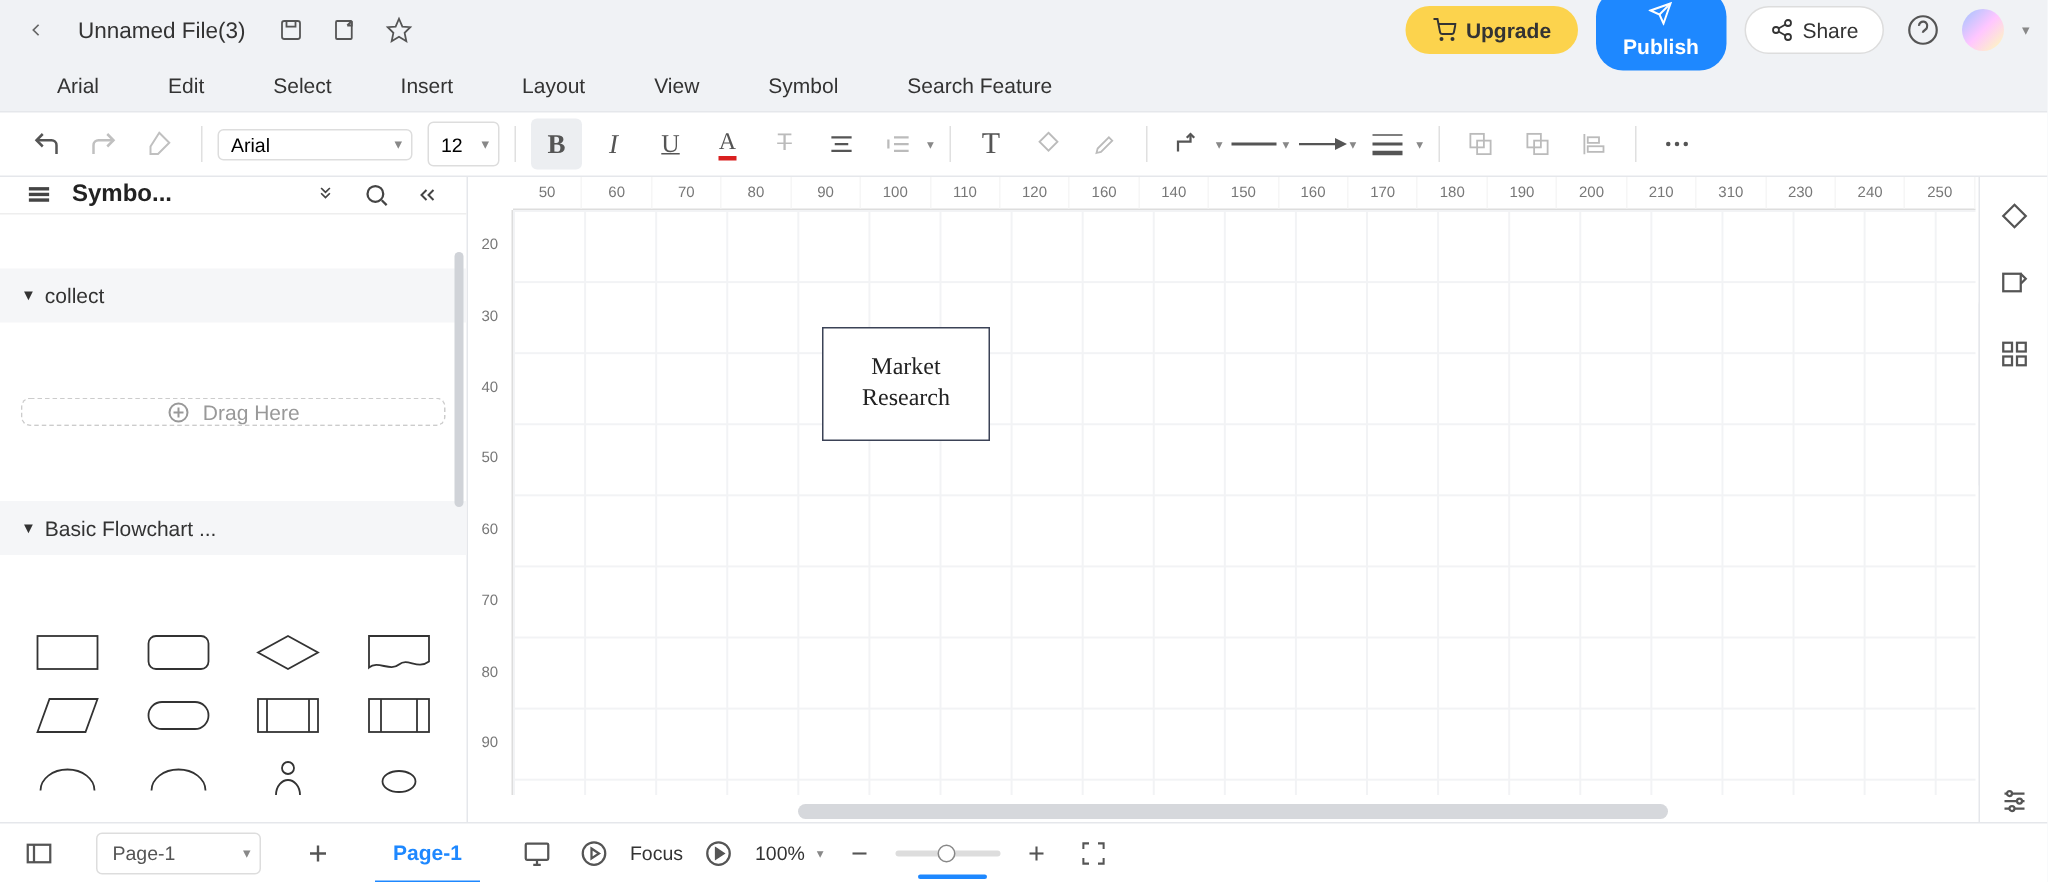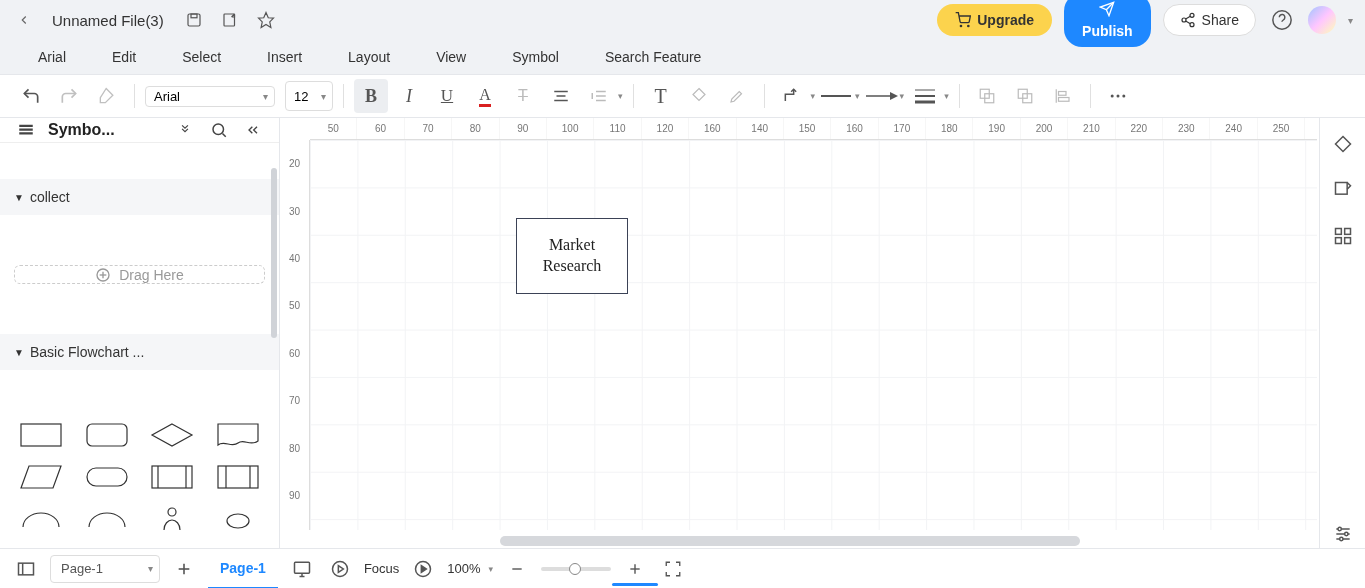--- a/index.html
+++ b/index.html
@@ -26,21 +26,21 @@
 .tool-btn.active{background:#eceef1;}
 .tool-btn.disabled{color:#c0c0c0;cursor:default;}
 .tool-sep{width:1px;height:24px;background:#e0e0e0;margin:0 6px;}
 .font-select{height:21px;border:1px solid #ddd;border-radius:4px;padding:0 22px 0 8px;font-size:13px;background:#fff;display:flex;align-items:center;position:relative;cursor:pointer;min-width:130px;}
 .font-select .caret,.size-select .caret{position:absolute;right:6px;font-size:10px;color:#888;}
 .size-select{height:30px;border:1px solid #ddd;border-radius:4px;padding:0 20px 0 8px;font-size:13px;background:#fff;display:flex;align-items:center;position:relative;cursor:pointer;min-width:48px;margin-left:6px;}
 .dropdown-caret{font-size:9px;color:#888;margin-left:-2px;}
 .line-preview{width:30px;height:2px;background:#555;display:inline-block;}
 
 .main-area{position:absolute;top:118px;bottom:40px;left:0;right:0;display:flex;}
-.left-panel{width:280px;background:#fff;border-right:1px solid #e5e7eb;display:flex;flex-direction:column;position:relative;gap:36px;}
+.left-panel{width:312px;background:#fff;border-right:1px solid #e5e7eb;display:flex;flex-direction:column;position:relative;gap:36px;}
 .panel-header{height:50px;display:flex;align-items:center;padding:0 14px;gap:10px;border-bottom:1px solid #eee;}
 .panel-title{font-weight:700;font-size:16px;color:#222;flex:1;white-space:nowrap;overflow:hidden;text-overflow:ellipsis;}
 .panel-hicon{width:24px;height:24px;display:flex;align-items:center;justify-content:center;color:#444;cursor:pointer;}
 .panel-section-header{display:flex;align-items:center;padding:10px 14px;background:#f5f6f8;font-size:14px;color:#333;cursor:pointer;gap:6px;}
 .drag-area{margin:14px;border:1px dashed #ccc;border-radius:6px;height:72px;display:flex;align-items:center;justify-content:center;color:#999;gap:8px;font-size:14px;}
 .shapes-grid{display:grid;grid-template-columns:repeat(4,1fr);gap:8px;padding:12px;}
 .shape-cell{height:34px;display:flex;align-items:center;justify-content:center;cursor:pointer;}
 .shape-cell svg{stroke:#333;fill:none;stroke-width:1.2;}
 .panel-scrollbar{position:absolute;right:2px;top:50px;width:6px;height:170px;background:#d0d3d8;border-radius:3px;}
 
@@ -51,21 +51,21 @@
 .v-tick{height:47.4px;font-size:10px;color:#777;display:flex;align-items:center;justify-content:center;}
 .grid-area{position:absolute;top:22px;left:30px;right:48px;bottom:18px;background-image:linear-gradient(#f2f3f5 1px,transparent 1px),linear-gradient(90deg,#f2f3f5 1px,transparent 1px);background-size:47.4px 47.4px;}
 .canvas-shape{position:absolute;border:1.5px solid #3b4256;background:#fff;display:flex;align-items:center;justify-content:center;text-align:center;font-family:"Times New Roman",serif;font-size:16px;color:#222;line-height:1.3;padding:4px;}
 .h-scrollbar{position:absolute;bottom:2px;left:220px;width:580px;height:10px;background:#d6d8dc;border-radius:5px;}
 .v-scrollbar-canvas{position:absolute;right:36px;top:80px;width:10px;height:130px;background:#d6d8dc;border-radius:5px;}
 
 .right-rail{position:absolute;right:0;top:0;bottom:0;width:46px;background:#fff;border-left:1px solid #e5e7eb;display:flex;flex-direction:column;align-items:center;padding-top:12px;gap:18px;}
 .rail-icon{width:28px;height:28px;display:flex;align-items:center;justify-content:center;color:#555;cursor:pointer;}
 .rail-spacer{flex:1;}
 
-.statusbar{position:absolute;bottom:0;left:0;right:0;height:40px;background:#fff;border-top:1px solid #e5e7eb;display:flex;align-items:center;padding:16px 12px;gap:10px;}
+.statusbar{position:absolute;bottom:0;left:0;right:0;height:40px;background:#fff;border-top:1px solid #e5e7eb;display:flex;align-items:center;padding:16px 12px;gap:24px;}
 .page-dropdown{height:28px;border:1px solid #ddd;border-radius:4px;padding:0 24px 0 10px;font-size:13px;display:flex;align-items:center;position:relative;cursor:pointer;min-width:110px;color:#555;}
 .page-dropdown .caret{position:absolute;right:6px;font-size:10px;color:#888;}
 .status-btn{width:28px;height:28px;display:flex;align-items:center;justify-content:center;color:#555;cursor:pointer;border-radius:4px;}
 .tab-active{color:#1e88ff;font-weight:600;font-size:14px;padding:0 12px;border-bottom:2px solid #1e88ff;height:40px;display:flex;align-items:center;}
 .status-center{flex:1;display:flex;justify-content:center;align-items:center;gap:8px;font-size:13px;color:#555;}
 .expand-link{color:#f5a623;cursor:pointer;}
 .expand-caret{color:#f5a623;font-size:11px;}
 .status-right{display:flex;align-items:center;gap:10px;}
 .zoom-track{width:70px;height:4px;background:#ddd;border-radius:2px;position:relative;}
 .zoom-thumb{width:12px;height:12px;background:#fff;border:1.5px solid #888;border-radius:50%;position:absolute;top:-4px;left:28px;}
@@ -407,21 +407,21 @@
       <div class="h-tick">120</div>
       <div class="h-tick">160</div>
       <div class="h-tick">140</div>
       <div class="h-tick">150</div>
       <div class="h-tick">160</div>
       <div class="h-tick">170</div>
       <div class="h-tick">180</div>
       <div class="h-tick">190</div>
       <div class="h-tick">200</div>
       <div class="h-tick">210</div>
-      <div class="h-tick">220</div>
+      <div class="h-tick">310</div>
       <div class="h-tick">230</div>
       <div class="h-tick">240</div>
       <div class="h-tick">250</div>
     </div>
     <div class="v-ruler">
       <div class="v-tick">20</div>
       <div class="v-tick">30</div>
       <div class="v-tick">40</div>
       <div class="v-tick">50</div>
       <div class="v-tick">60</div>

